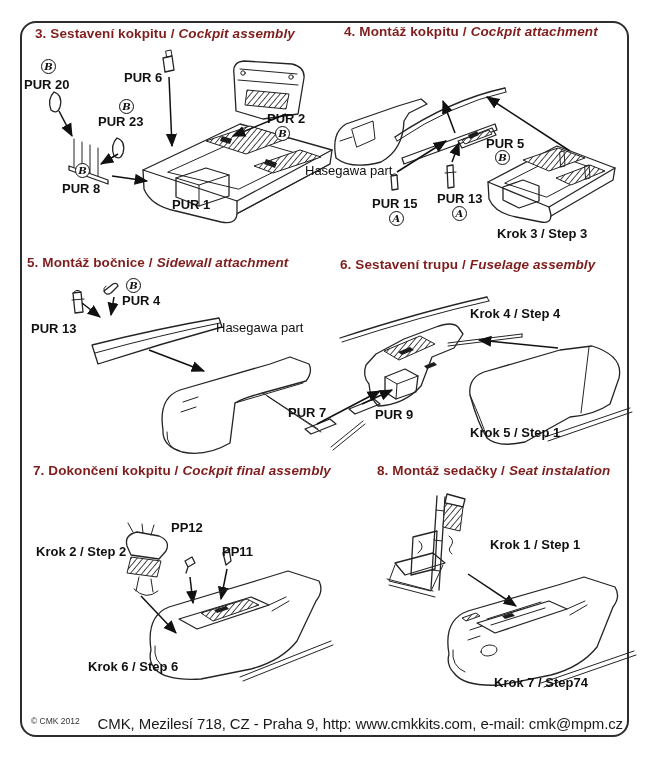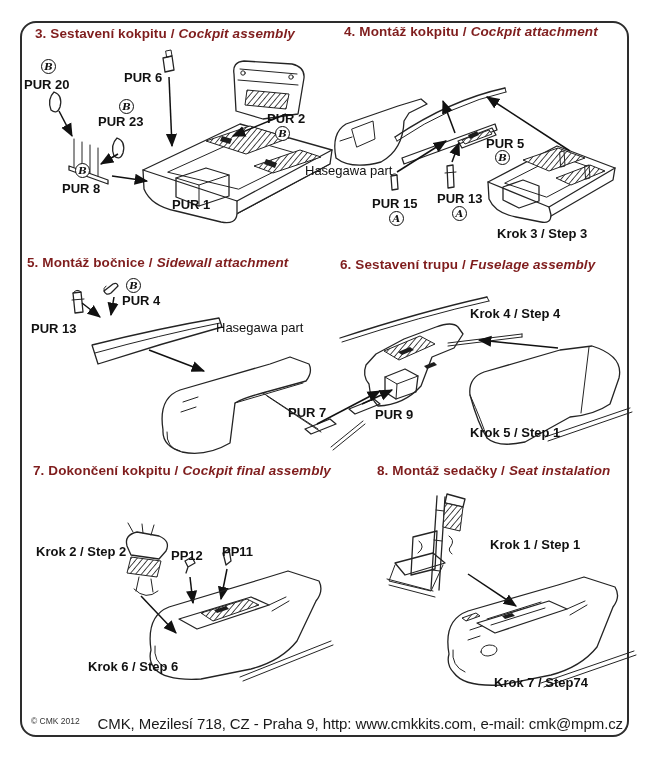--- a/index.html
+++ b/index.html
@@ -267,21 +267,21 @@
 <div class="lbl" style="left:122px;top:293px">PUR 4</div>
 <div class="lbl" style="left:31px;top:321px">PUR 13</div>
 <div class="lbl regular" style="left:216px;top:320px">Hasegawa part</div>
 
 <div class="lbl" style="left:470px;top:306px">Krok 4 / Step 4</div>
 <div class="lbl" style="left:288px;top:405px">PUR 7</div>
 <div class="lbl" style="left:375px;top:407px">PUR 9</div>
 <div class="lbl" style="left:470px;top:425px">Krok 5 / Step 1</div>
 
 <div class="lbl" style="left:36px;top:544px">Krok 2 / Step 2</div>
-<div class="lbl" style="left:171px;top:548px">PP12</div>
+<div class="lbl" style="left:171px;top:520px">PP12</div>
 <div class="lbl" style="left:222px;top:544px">PP11</div>
 <div class="lbl" style="left:88px;top:659px">Krok 6 / Step 6</div>
 
 <div class="lbl" style="left:490px;top:537px">Krok 1 / Step 1</div>
 <div class="lbl" style="left:494px;top:675px">Krok 7 / Step74</div>
 
 <div class="footer-left">© CMK 2012</div>
 <div class="footer-right">CMK, Mezilesí 718, CZ - Praha 9,  http: www.cmkkits.com, e-mail: cmk@mpm.cz</div>
 
 </body></html>

